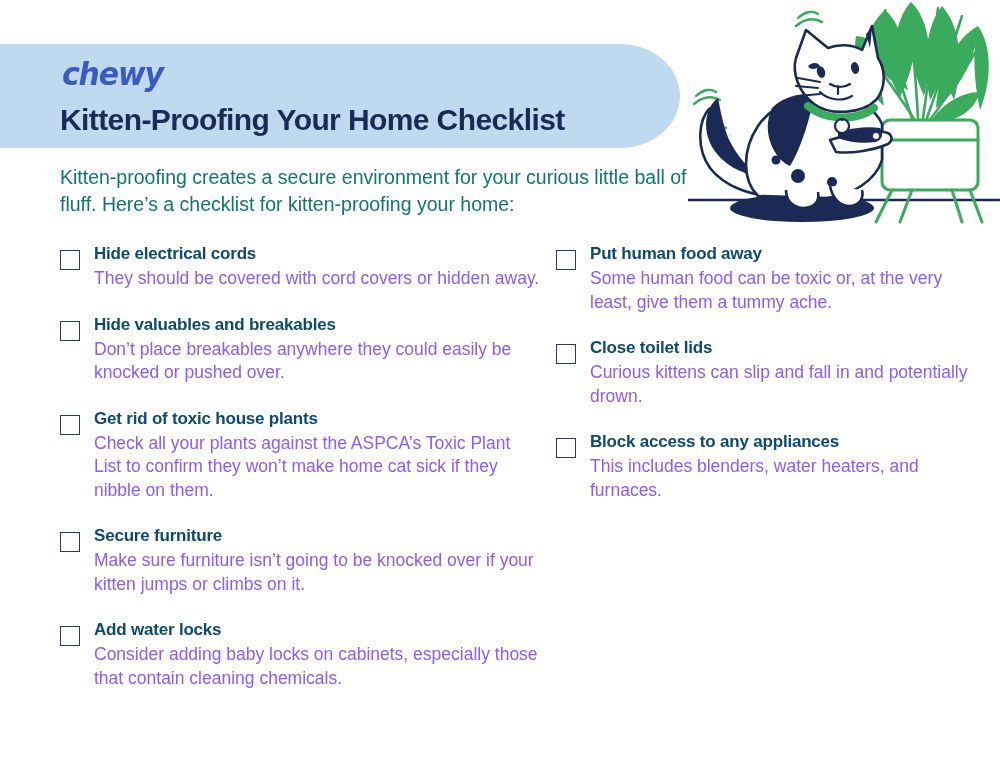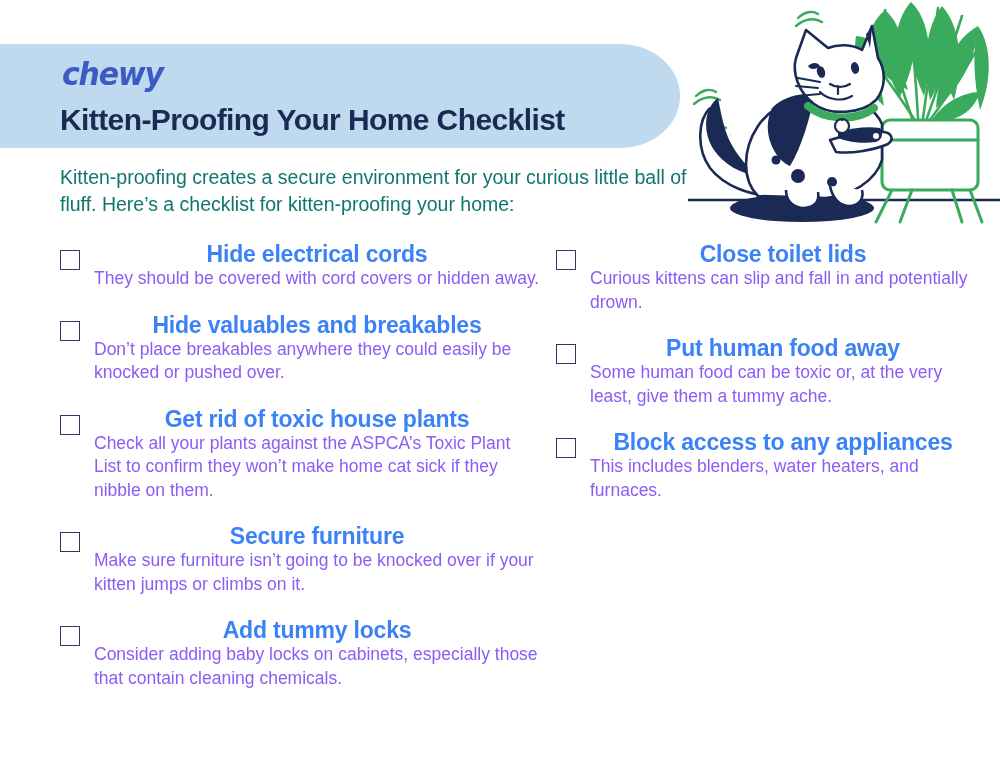--- a/index.html
+++ b/index.html
@@ -52,22 +52,22 @@
   .checkbox{
     flex:0 0 auto;
     width:20px;height:20px;
     border:1.6px solid #2b3a63;
     background:#ffffff;
     margin-top:8px;margin-right:14px;
     box-sizing:border-box;
   }
   .itext{flex:1 1 auto;}
   .ititle{
-    font-size:23px;font-weight:bold;color:#3b82f6;
-    line-height:24px;letter-spacing:-0.2px;text-align:center;
+    font-size:17px;font-weight:bold;color:#0c4a6e;
+    line-height:24px;letter-spacing:-0.2px;
   }
   .idesc{
     font-size:17.5px;color:#8b5cf6;line-height:23.5px;
     margin-top:1px;
   }
 
   
   .illus{position:absolute;right:0;top:0;width:320px;height:225px;z-index:3;}
   .illus svg{display:block;}
 </style>
@@ -215,45 +215,45 @@
       <div class="checkbox"></div>
       <div class="itext">
         <div class="ititle">Secure furniture</div>
         <div class="idesc">Make sure furniture isn’t going to be knocked over if your kitten jumps or climbs on it.</div>
       </div>
     </div>
 
     <div class="item">
       <div class="checkbox"></div>
       <div class="itext">
-        <div class="ititle">Add tummy locks</div>
+        <div class="ititle">Add water locks</div>
         <div class="idesc">Consider adding baby locks on cabinets, especially those that contain cleaning chemicals.</div>
       </div>
     </div>
 
   </div>
 
   <div class="col col-right">
+
+    <div class="item">
+      <div class="checkbox"></div>
+      <div class="itext">
+        <div class="ititle">Put human food away</div>
+        <div class="idesc">Some human food can be toxic or, at the very least, give them a tummy ache.</div>
+      </div>
+    </div>
 
     <div class="item">
       <div class="checkbox"></div>
       <div class="itext">
         <div class="ititle">Close toilet lids</div>
         <div class="idesc">Curious kittens can slip and fall in and potentially drown.</div>
       </div>
     </div>
 
-    <div class="item">
-      <div class="checkbox"></div>
-      <div class="itext">
-        <div class="ititle">Put human food away</div>
-        <div class="idesc">Some human food can be toxic or, at the very least, give them a tummy ache.</div>
-      </div>
-    </div>
-
 
     <div class="item">
       <div class="checkbox"></div>
       <div class="itext">
         <div class="ititle">Block access to any appliances</div>
         <div class="idesc">This includes blenders, water heaters, and furnaces.</div>
       </div>
     </div>
 
   </div>

